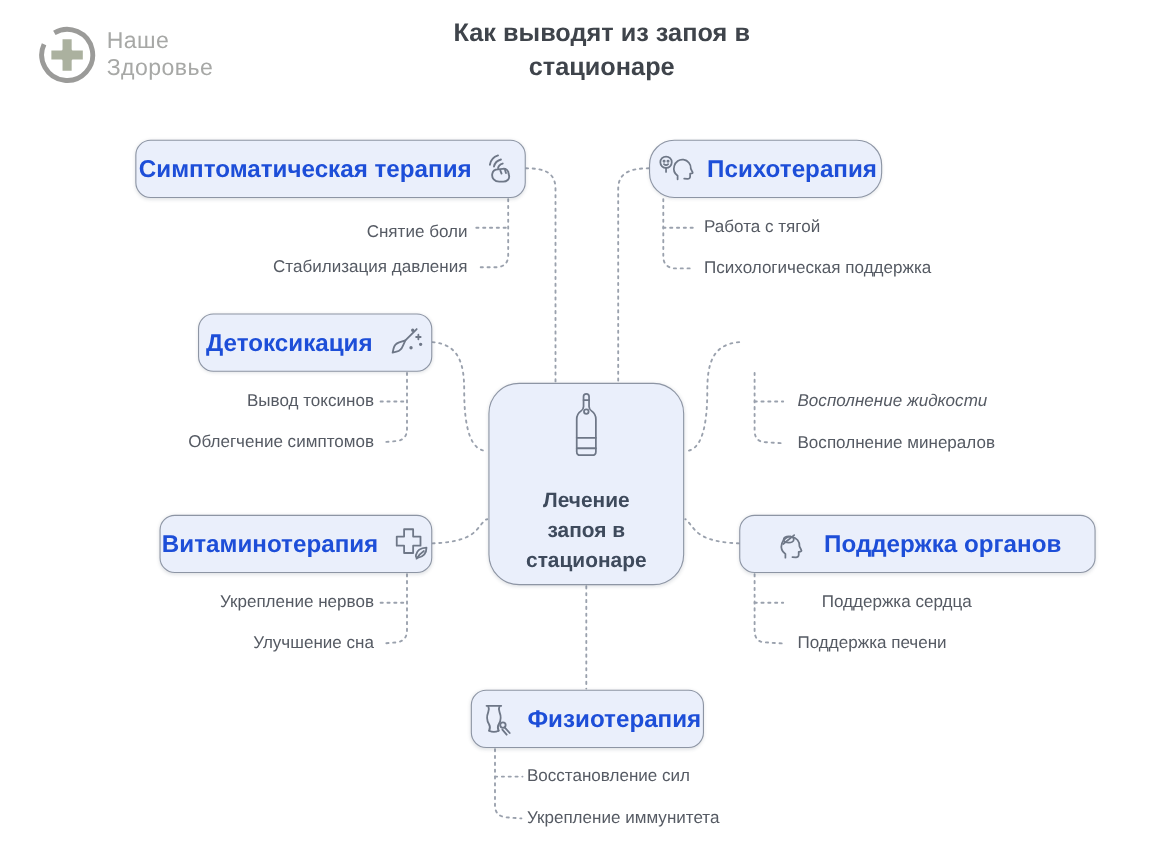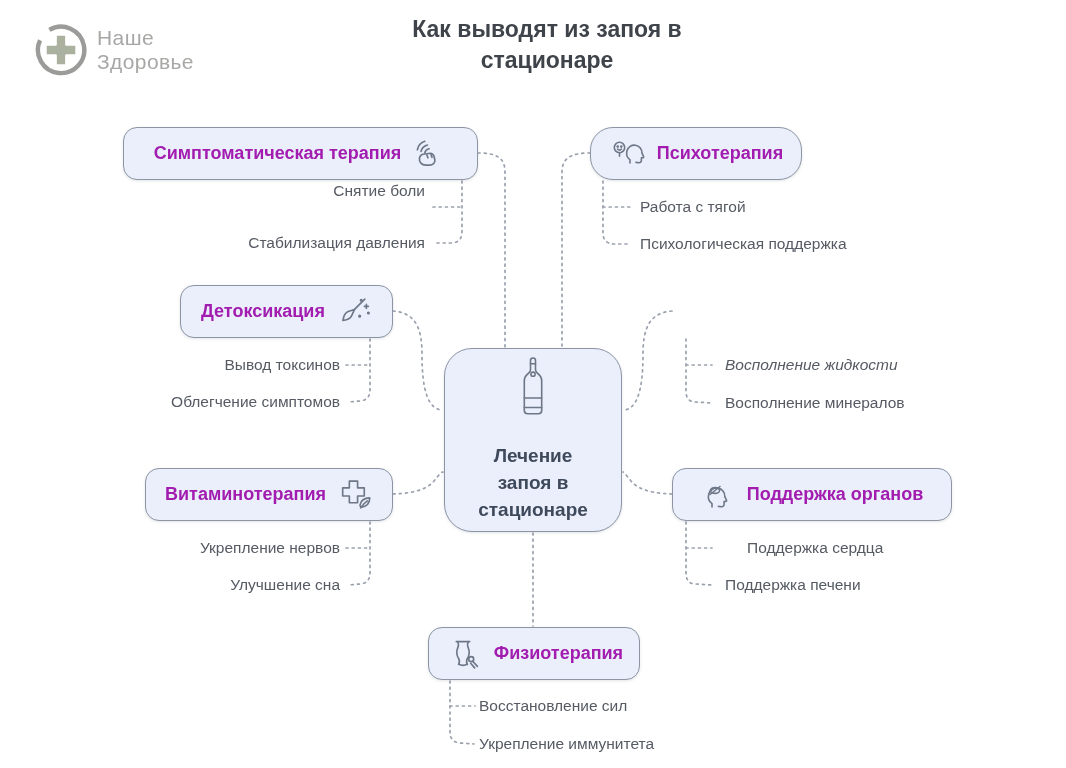--- a/index.html
+++ b/index.html
@@ -4,21 +4,21 @@
 <style>
   html,body{margin:0;padding:0;background:#ffffff;}
   body{width:1066px;height:768px;overflow:hidden;font-family:"Liberation Sans","DejaVu Sans",sans-serif;}
   .stage{position:relative;width:1066px;height:768px;background:#ffffff;}
   svg.overlay{position:absolute;left:0;top:0;z-index:1;pointer-events:none;}
   .dots{fill:none;stroke:#9aa1ad;stroke-width:1.7;stroke-dasharray:2 4.2;stroke-linecap:round;}
   .node{position:absolute;z-index:2;height:53px;box-sizing:border-box;
         background:#eaeffb;border:1.6px solid #8d95a4;border-radius:14px;
         display:flex;align-items:center;justify-content:center;gap:10px;
         box-shadow:0 1px 3px rgba(60,70,90,0.14);}
-  .nlabel{font-size:18px;font-weight:bold;color:#a21caf;white-space:nowrap;}
+  .nlabel{font-size:22px;font-weight:bold;color:#1d4ed8;white-space:nowrap;}
   .center-node{position:absolute;z-index:2;left:444px;top:348px;width:178px;height:184px;box-sizing:border-box;
         background:#eaeffb;border:1.6px solid #8d95a4;border-radius:28px;
         display:flex;flex-direction:column;align-items:center;justify-content:center;gap:23px;
         box-shadow:0 1px 3px rgba(60,70,90,0.14);}
   .center-label{font-size:19px;font-weight:bold;color:#3e4a5c;text-align:center;line-height:27px;width:132px;}
   .sub{position:absolute;z-index:2;height:22px;line-height:22px;font-size:15.5px;color:#555a63;white-space:nowrap;}
   .sub.r{text-align:right;}
   .icon{display:flex;align-items:center;justify-content:center;}
   .icon svg{stroke:#6e7787;fill:none;stroke-width:1.6;stroke-linecap:round;stroke-linejoin:round;}
   .page-title{position:absolute;z-index:2;left:382px;top:14px;width:330px;text-align:center;
@@ -136,21 +136,21 @@
     <span class="nlabel">Витаминотерапия</span>
     <span class="icon">
       <svg width="37" height="37" viewBox="0 0 36 36">
         <path d="M13,5 h8 v6.5 h6.5 v8 h-6.5 v6.5 h-8 v-6.5 h-6.5 v-8 h6.5 z"></path>
         <path d="M24.8,30.3 c5.5,-1 8,-4.5 8,-9 c-5,0.2 -8.5,2.5 -9.3,6.5 c-0.3,1.6 0.3,2.5 1.3,2.5 z"></path>
         <path d="M24,31 q3,-4.5 6.5,-6.8"></path>
       </svg>
     </span>
   </div>
 
-  <div class="node" style="left:672px;top:468px;width:280px;">
+  <div class="node" style="left:672px;top:468px;width:324px;">
     <span class="icon">
       <svg width="36" height="36" viewBox="0 0 36 36">
         <path d="M11,30 v-3.4 c-3,-2.2 -4.3,-6 -3.2,-9.6 c1.2,-4 5,-6.6 9,-6 c4.3,0.7 7.3,4.3 7,8.6 l1.7,3.6 c0.3,0.6 0,1.1 -0.8,1.2 l-1.6,0.2 v2.8 c0,1.5 -1.2,2.4 -2.7,2.3 l-3,-0.3"></path>
         <ellipse cx="14" cy="13.5" rx="4.6" ry="2.9"></ellipse>
         <path d="M9,17.5 L19,9.5"></path>
       </svg>
     </span>
     <span class="nlabel">Поддержка органов</span>
   </div>
 
@@ -161,21 +161,21 @@
         <path d="M12.5,6.5 c0.8,2 0.8,3.5 0,5.5 c-1.5,3.8 -1.5,7.2 0.6,10.5 c1.2,2 1.2,4 0.2,6"></path>
         <path d="M22.5,6.5 c-0.8,2 -0.8,3.5 0,5.5 c1.5,3.8 1.5,7.2 -0.6,10.5 c-1.2,2 -1.2,4 -0.2,6"></path>
         <path d="M13.3,28.5 q4.2,2 8.4,0"></path>
         <circle cx="25.5" cy="23.5" r="2.4"></circle>
         <path d="M27,25.5 l4.5,5 M25,27.5 l3.8,4.5"></path>
       </svg>
     </span>
     <span class="nlabel">Физиотерапия</span>
   </div>
 
-  <div class="sub r" style="right:641px;top:180px;">Снятие боли</div>
+  <div class="sub r" style="right:641px;top:200px;">Снятие боли</div>
   <div class="sub r" style="right:641px;top:232px;">Стабилизация давления</div>
   <div class="sub r" style="right:726px;top:354px;">Вывод токсинов</div>
   <div class="sub r" style="right:726px;top:391px;">Облегчение симптомов</div>
   <div class="sub r" style="right:726px;top:537px;">Укрепление нервов</div>
   <div class="sub r" style="right:726px;top:574px;">Улучшение сна</div>
 
   <div class="sub" style="left:640px;top:196px;">Работа с тягой</div>
   <div class="sub" style="left:640px;top:233px;">Психологическая поддержка</div>
   <div class="sub" style="left:725px;top:354px;font-style:italic;">Восполнение жидкости</div>
   <div class="sub" style="left:725px;top:392px;">Восполнение минералов</div>

